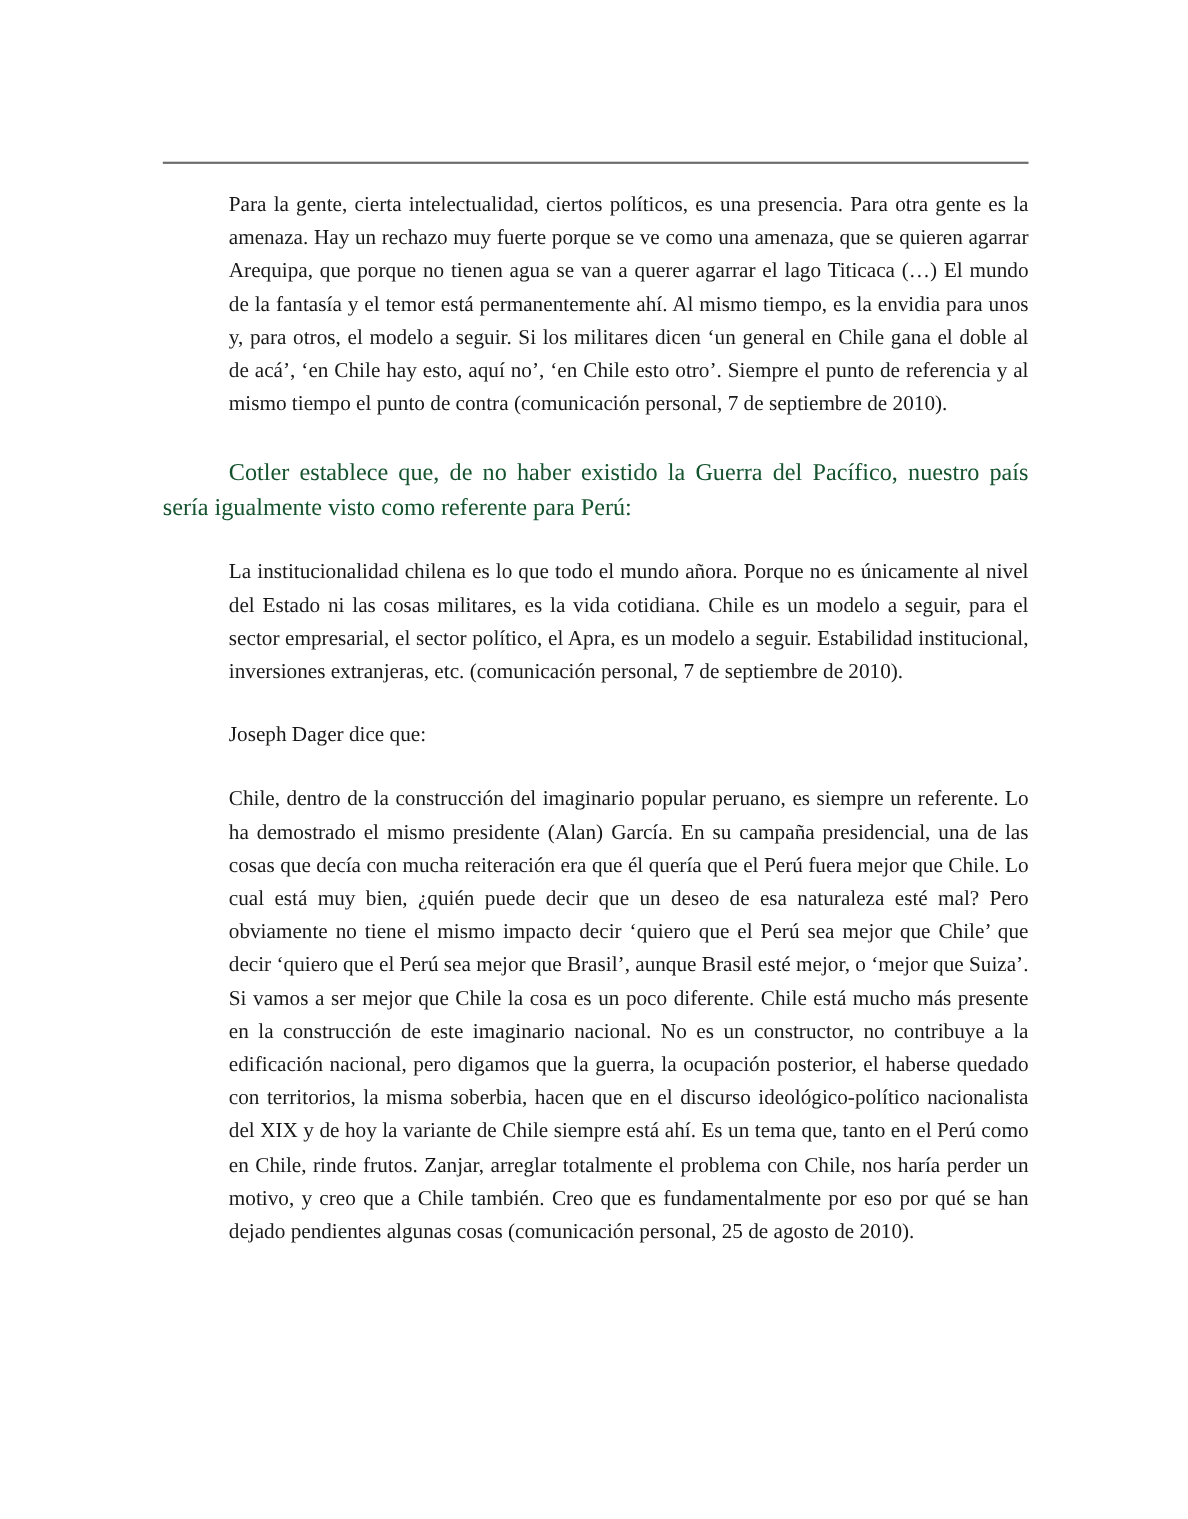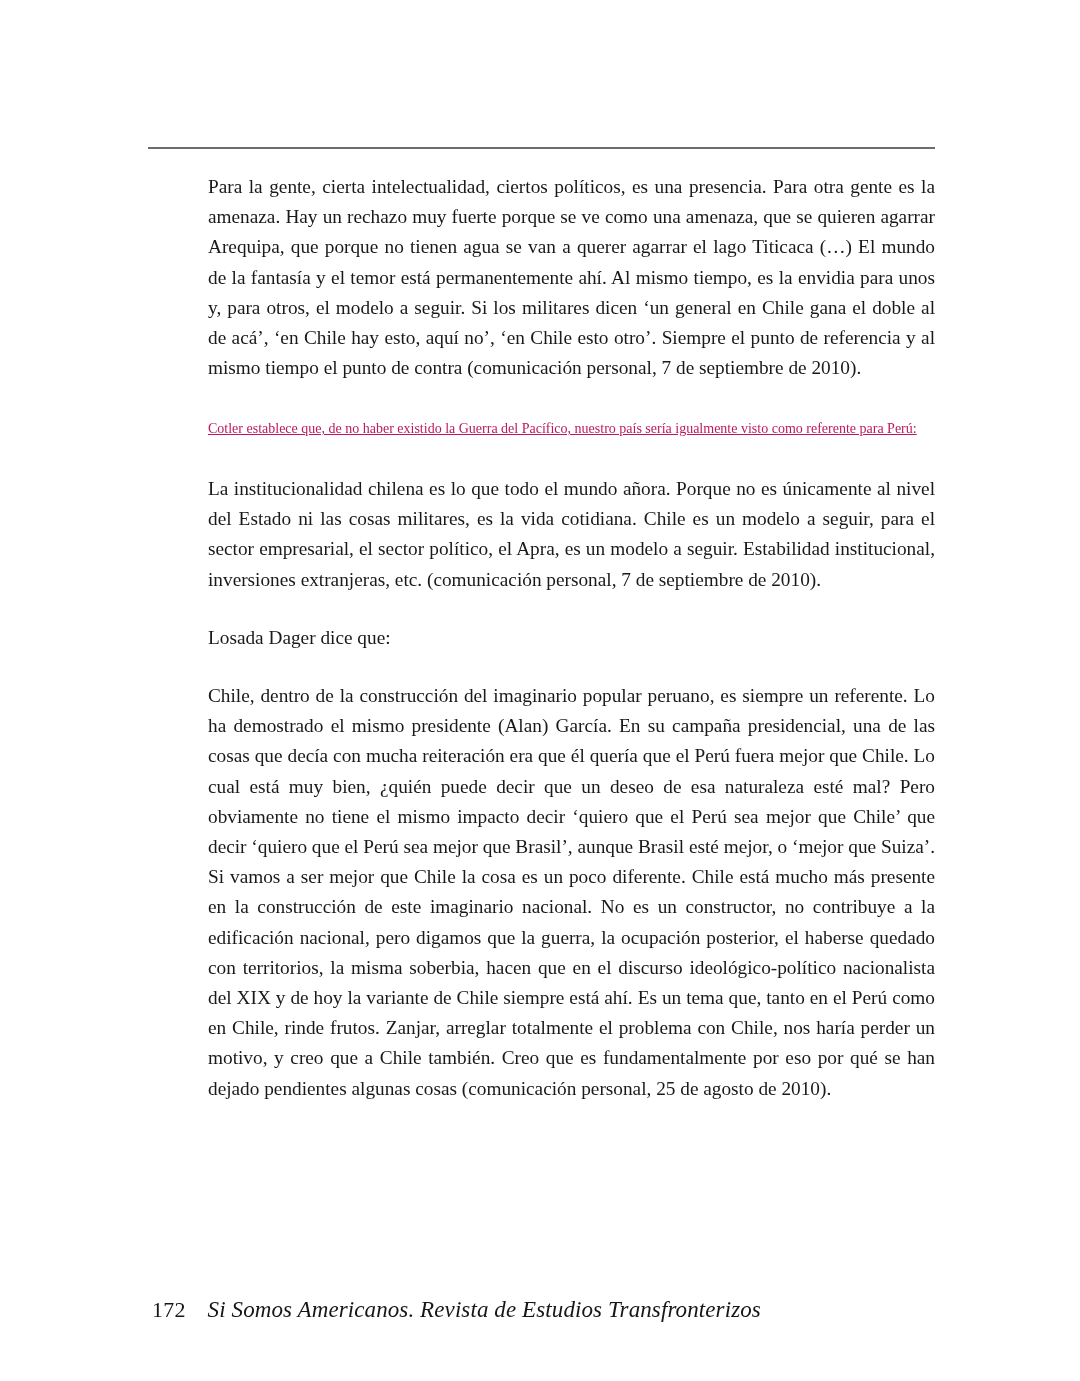--- a/index.html
+++ b/index.html
@@ -46,26 +46,25 @@
   p {
     margin: 0;
     text-align: justify;
     text-justify: inter-word;
     -webkit-hyphens: none;
     hyphens: none;
   }
 
   
   .body-par {
-    font-size: 14px;
+    font-size: 22px;
     line-height: 31.5px;
     text-indent: 60px;
     width: 787px;
-    color: #be185d;
-    text-decoration: underline;
+    color: #14532d;
   }
 
   
   .quote {
     font-size: 19.3px;
     line-height: 30.2px;
     margin-left: 60px;
     width: 727px;
     text-indent: 0;
     color: #191919;
@@ -113,32 +112,28 @@
     <div class="gap-q-to-body"></div>
 
     <p class="body-par">Cotler establece que, de no haber existido la Guerra del Pacífico, nuestro país sería igualmente visto como referente para Perú:</p>
 
     <div class="gap-body-to-q"></div>
 
     <p class="quote">La institucionalidad chilena es lo que todo el mundo añora. Porque no es únicamente al nivel del Estado ni las cosas militares, es la vida cotidiana. Chile es un modelo a seguir, para el sector empresarial, el sector político, el Apra, es un modelo a seguir. Estabilidad institucional, inversiones extranjeras, etc. (comunicación personal, 7 de septiembre de 2010).</p>
 
     <div class="gap-q-to-q"></div>
 
-    <p class="quote">Losada Dager dice que:</p>
+    <p class="quote">Joseph Dager dice que:</p>
 
     <div class="gap-q-to-q"></div>
 
     <p class="quote">Chile, dentro de la construcción del imaginario popular peruano, es siempre un referente. Lo ha demostrado el mismo presidente (Alan) García. En su campaña presidencial, una de las cosas que decía con mucha reiteración era que él quería que el Perú fuera mejor que Chile. Lo cual está muy bien, ¿quién puede decir que un deseo de esa naturaleza esté mal? Pero obviamente no tiene el mismo impacto decir ‘quiero que el Perú sea mejor que Chile’ que decir ‘quiero que el Perú sea mejor que Brasil’, aunque Brasil esté mejor, o ‘mejor que Suiza’. Si vamos a ser mejor que Chile la cosa es un poco diferente. Chile está mucho más presente en la construcción de este imaginario nacional. No es un constructor, no contribuye a la edificación nacional, pero digamos que la guerra, la ocupación posterior, el haberse quedado con territorios, la misma soberbia, hacen que en el discurso ideológico-político nacionalista del XIX y de hoy la variante de Chile siempre está ahí. Es un tema que, tanto en el Perú como en Chile, rinde frutos. Zanjar, arreglar totalmente el problema con Chile, nos haría perder un motivo, y creo que a Chile también. Creo que es fundamentalmente por eso por qué se han dejado pendientes algunas cosas (comunicación personal, 25 de agosto de 2010).</p>
 
     <div class="gap-q-to-body"></div>
 
 
     <div class="gap-body-to-q"></div>
 
 
   </div>
 
-  <div class="footer">
-    <span class="folio">172</span>
-    <span class="journal-title">Si Somos Americanos. Revista de Estudios Transfronterizos</span>
-  </div>
 
 </div>
 
 </body></html>

